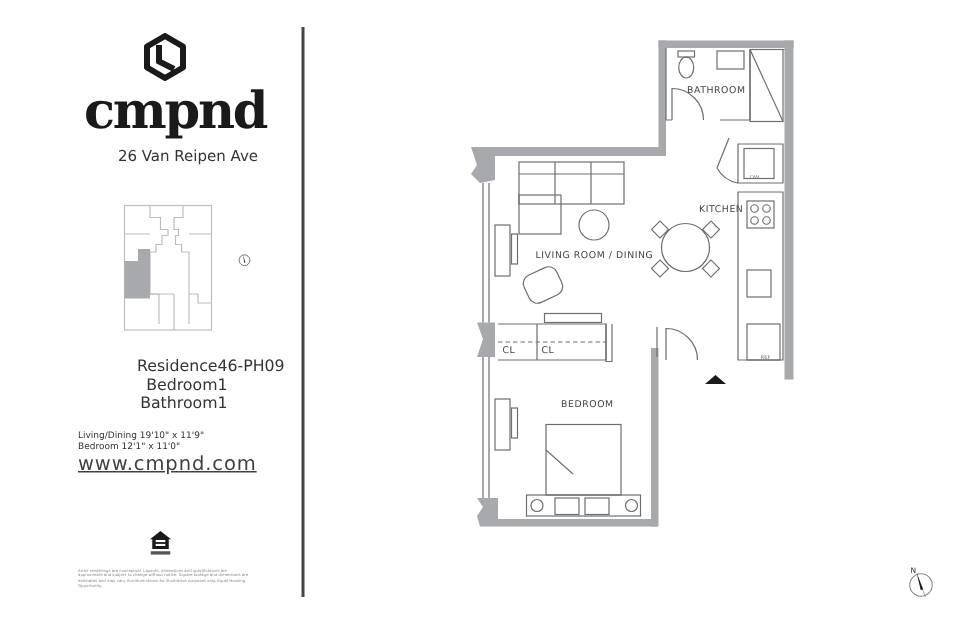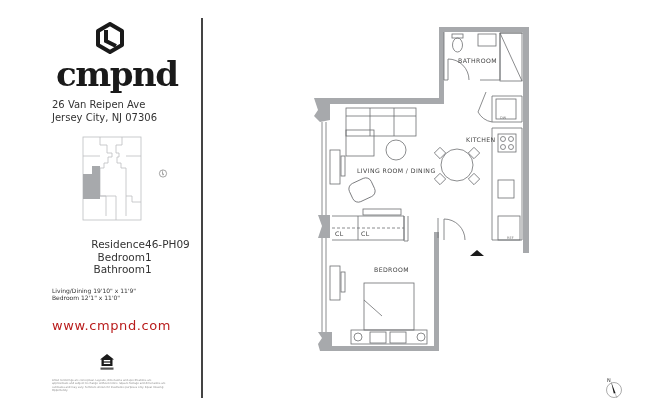--- a/index.html
+++ b/index.html
@@ -3,31 +3,31 @@
   <meta charset="utf-8">
   <style>
     * { box-sizing: border-box; margin: 0; padding: 0; }
     html, body { width: 652px; height: 416px; background: #ffffff; overflow: hidden; }
     body { position: relative; font-family: "DejaVu Sans", sans-serif; color: #231f20; }
 
     .left-panel { position: absolute; left: 0; top: 0; width: 200px; height: 416px; }
     .logo-mark { position: absolute; left: 95px; top: 22px; width: 30px; height: 32px; }
     .wordmark { position: absolute; left: 56px; top: 54px; width: 110px; text-align: center;
       font-family: "DejaVu Serif", serif; font-weight: bold; font-size: 34px; letter-spacing: -1.5px; color: #1a1a1a; }
-    .address { position: absolute; left: 52px; top: 98px; width: 120px; font-size: 10px; line-height: 13px; color: #333; text-align: left; }
+    .address { position: absolute; left: 52px; top: 98px; width: 120px; font-size: 10px; line-height: 13px; color: #333; text-align: right; }
 
     .keyplan { position: absolute; left: 82px; top: 136px; width: 60px; height: 85px; }
     .keyplan-compass { position: absolute; left: 158px; top: 168px; width: 10px; height: 10px; }
 
     .specs { position: absolute; left: 52px; top: 238px; width: 140px; font-size: 10.5px; line-height: 12.5px; color: #333; }
     .spec-row { display: flex; text-align: right; }
     .spec-label { width: 93px; }
     .dims { position: absolute; left: 52px; top: 287px; font-size: 6px; line-height: 7px; color: #333; }
 
-    .website { position: absolute; left: 52px; top: 318px; font-size: 13px; letter-spacing: 0.6px; color: #b91c1c; }
+    .website { position: absolute; left: 52px; top: 302px; font-size: 13px; letter-spacing: 0.6px; color: #404040; text-decoration: underline; }
     .eho-icon { position: absolute; left: 99px; top: 353px; width: 16px; height: 18px; }
     .disclaimer { position: absolute; left: 52px; top: 379px; width: 114px; font-size: 2.6px; line-height: 3.4px; color: #888; }
 
     .divider { position: absolute; left: 201px; top: 18px; width: 2px; height: 380px; background: #444; }
 
     .plan { position: absolute; left: 0; top: 0; width: 652px; height: 416px; }
     .room-label { position: absolute; font-size: 6.2px; letter-spacing: 0.4px; color: #444; white-space: nowrap; }
     .compass { position: absolute; left: 603px; top: 376px; width: 20px; height: 24px; }
   </style>
 </head>
@@ -38,21 +38,20 @@
   <svg class="logo-mark" viewBox="0 0 30 32">
     <polygon points="15,2 27,9 27,23 15,30 3,23 3,9" fill="none" stroke="#1a1a1a" stroke-width="4" stroke-linejoin="round"></polygon>
     <polygon points="10,8 10,20 21,25 21,17" fill="#1a1a1a" opacity="0"></polygon>
     <path d="M11 8 L11 19 L21 24" fill="none" stroke="#1a1a1a" stroke-width="4" stroke-linejoin="miter"></path>
   </svg>
 
   <div class="wordmark">cmpnd</div>
 
   <div class="address">
     <div>26 Van Reipen Ave</div>
-    <div>Jersey City, NJ 07306</div>
   </div>
 
   <svg class="keyplan" viewBox="0 0 60 85">
     <g fill="none" stroke="#bcbec0" stroke-width="0.8">
       <rect x="1" y="1" width="58" height="83"></rect>
       <path d="M18 1 L18 9 L25 9 L25 17 L30 17 L30 21 L26 21 L26 27 L22 27 L22 32 L18 32 L18 60 L24 60 L24 80"></path>
       <path d="M40 1 L40 9 L34 9 L34 17 L37 17 L37 21 L35 21 L35 27 L39 27 L39 32 L44 32 L44 60 L44 80"></path>
       <path d="M1 20 L18 20"></path>
       <path d="M44 20 L59 20"></path>
       <path d="M18 60 L34 60"></path>

